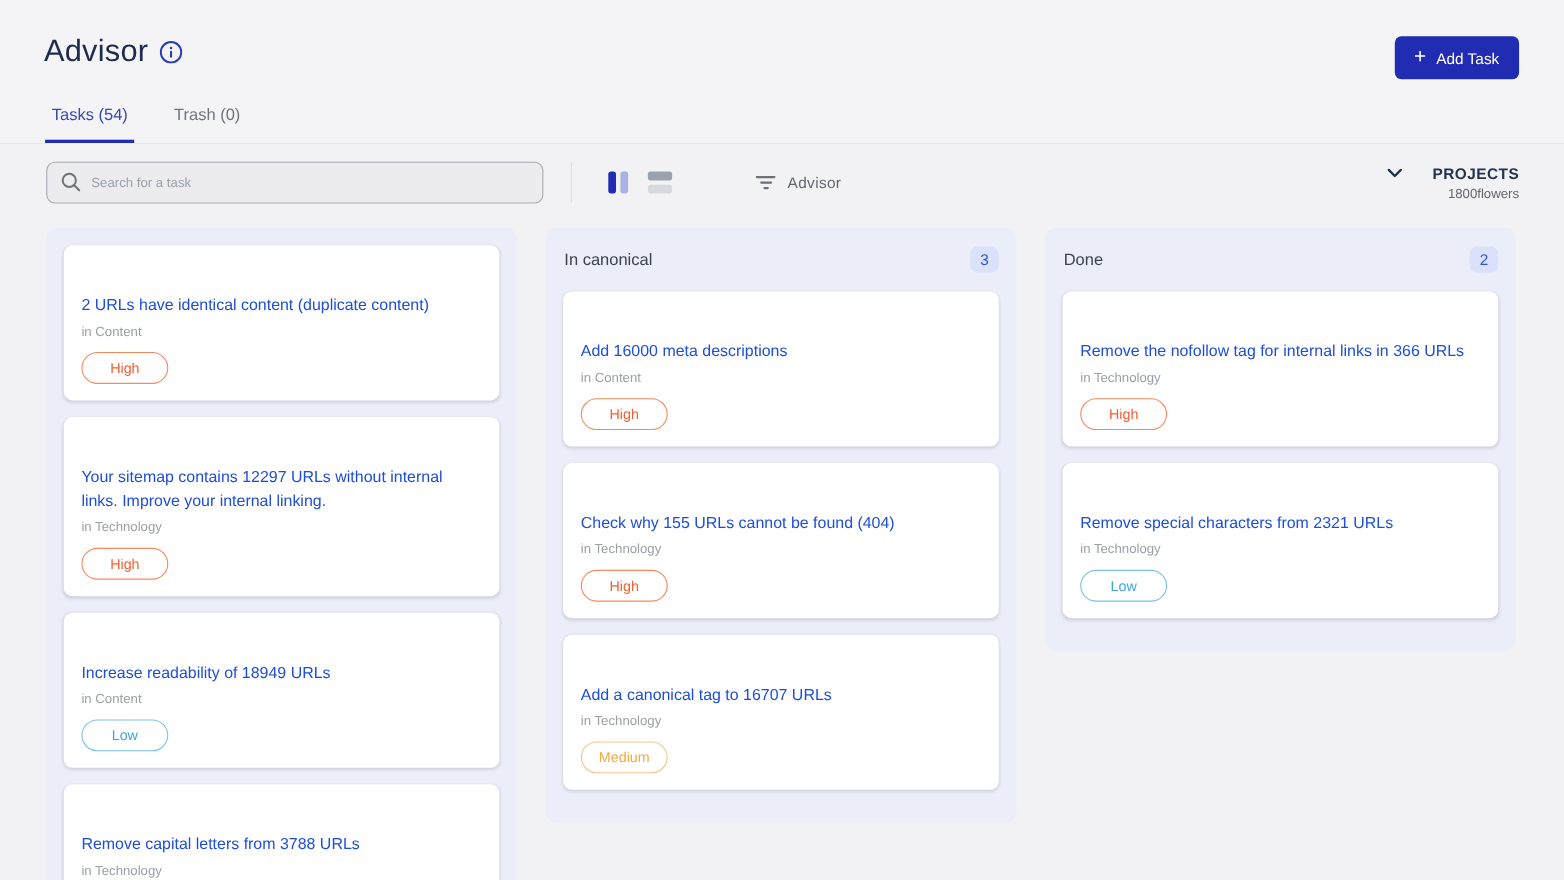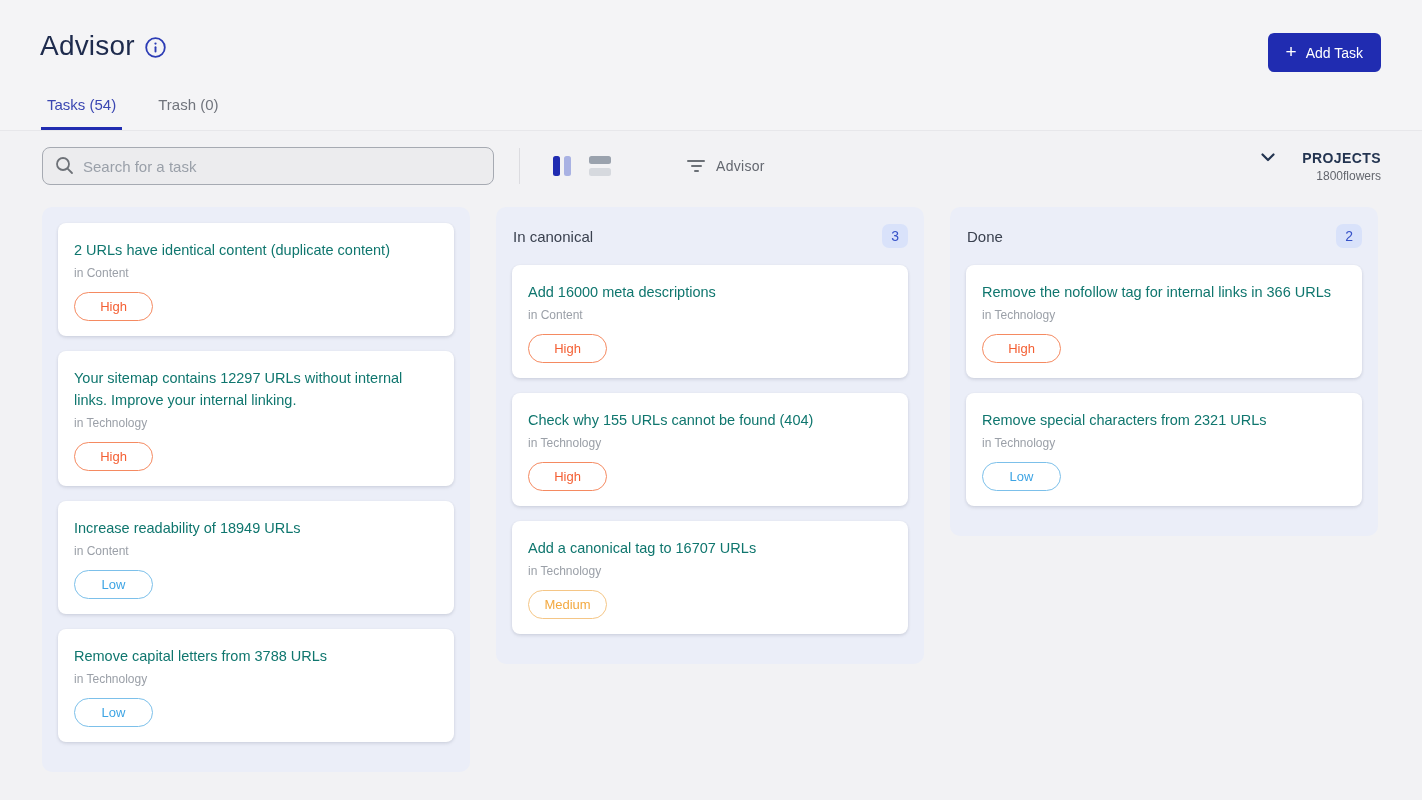--- a/index.html
+++ b/index.html
@@ -53,21 +53,21 @@
     height: 38px;
   }
   .search-box {
     position: relative; width: 452px; height: 38px;
   }
   .search-box input {
     width: 100%; height: 100%;
     background: #ececee;
     border: 1px solid #a6aab2; border-radius: 8px;
     padding: 0 12px 0 40px;
-    font-size: 15px; color: #4b4f57; font-family: inherit;
+    font-size: 12px; color: #4b4f57; font-family: inherit;
     outline: none;
   }
   .search-box input::placeholder { color: #9aa0a9; }
   .search-icon { position: absolute; left: 13px; top: 9px; }
   .v-divider { width: 1px; height: 36px; background: #dcdce0; margin-left: 25px; }
   .view-toggle { display: flex; align-items: center; }
   .icon-btn { display: flex; gap: 4px; cursor: pointer; }
   .kanban-icon { margin-left: 33px; }
   .kanban-icon .bar { width: 7px; height: 20px; border-radius: 2.5px; }
   .kanban-icon .bar1 { background: var(--accent-blue); }
@@ -111,21 +111,21 @@
     background: var(--count-badge-bg); color: var(--count-badge-text);
     font-size: 14px; border-radius: 7px; padding: 4px 9px; line-height: 1.2;
   }
   .cards { display: flex; flex-direction: column; gap: 15px; }
   .card {
     background: #ffffff; border-radius: 8px;
     padding: 16px 15px 15px 16px;
     box-shadow: 0 1px 3px rgba(30,35,60,0.10), 0 2px 4px rgba(30,35,60,0.06);
     cursor: pointer;
   }
-  .card-title { font-size: 14.5px; color: #0f766e; line-height: 22px; }
+  .card-title { font-size: 14.5px; color: #1d4ed8; line-height: 22px; margin-top: 28px; }
   .card-category { font-size: 12px; color: #9ba0a8; margin-top: 5px; }
   .priority-badge {
     display: inline-block; margin-top: 12px;
     min-width: 79px; text-align: center;
     padding: 6px 10px; border-radius: 16px;
     font-size: 13px; background: #ffffff;
     border: 1px solid;
   }
   .priority-high   { color: var(--priority-high);   border-color: var(--priority-high-border); }
   .priority-medium { color: var(--priority-medium); border-color: var(--priority-medium-border); }

